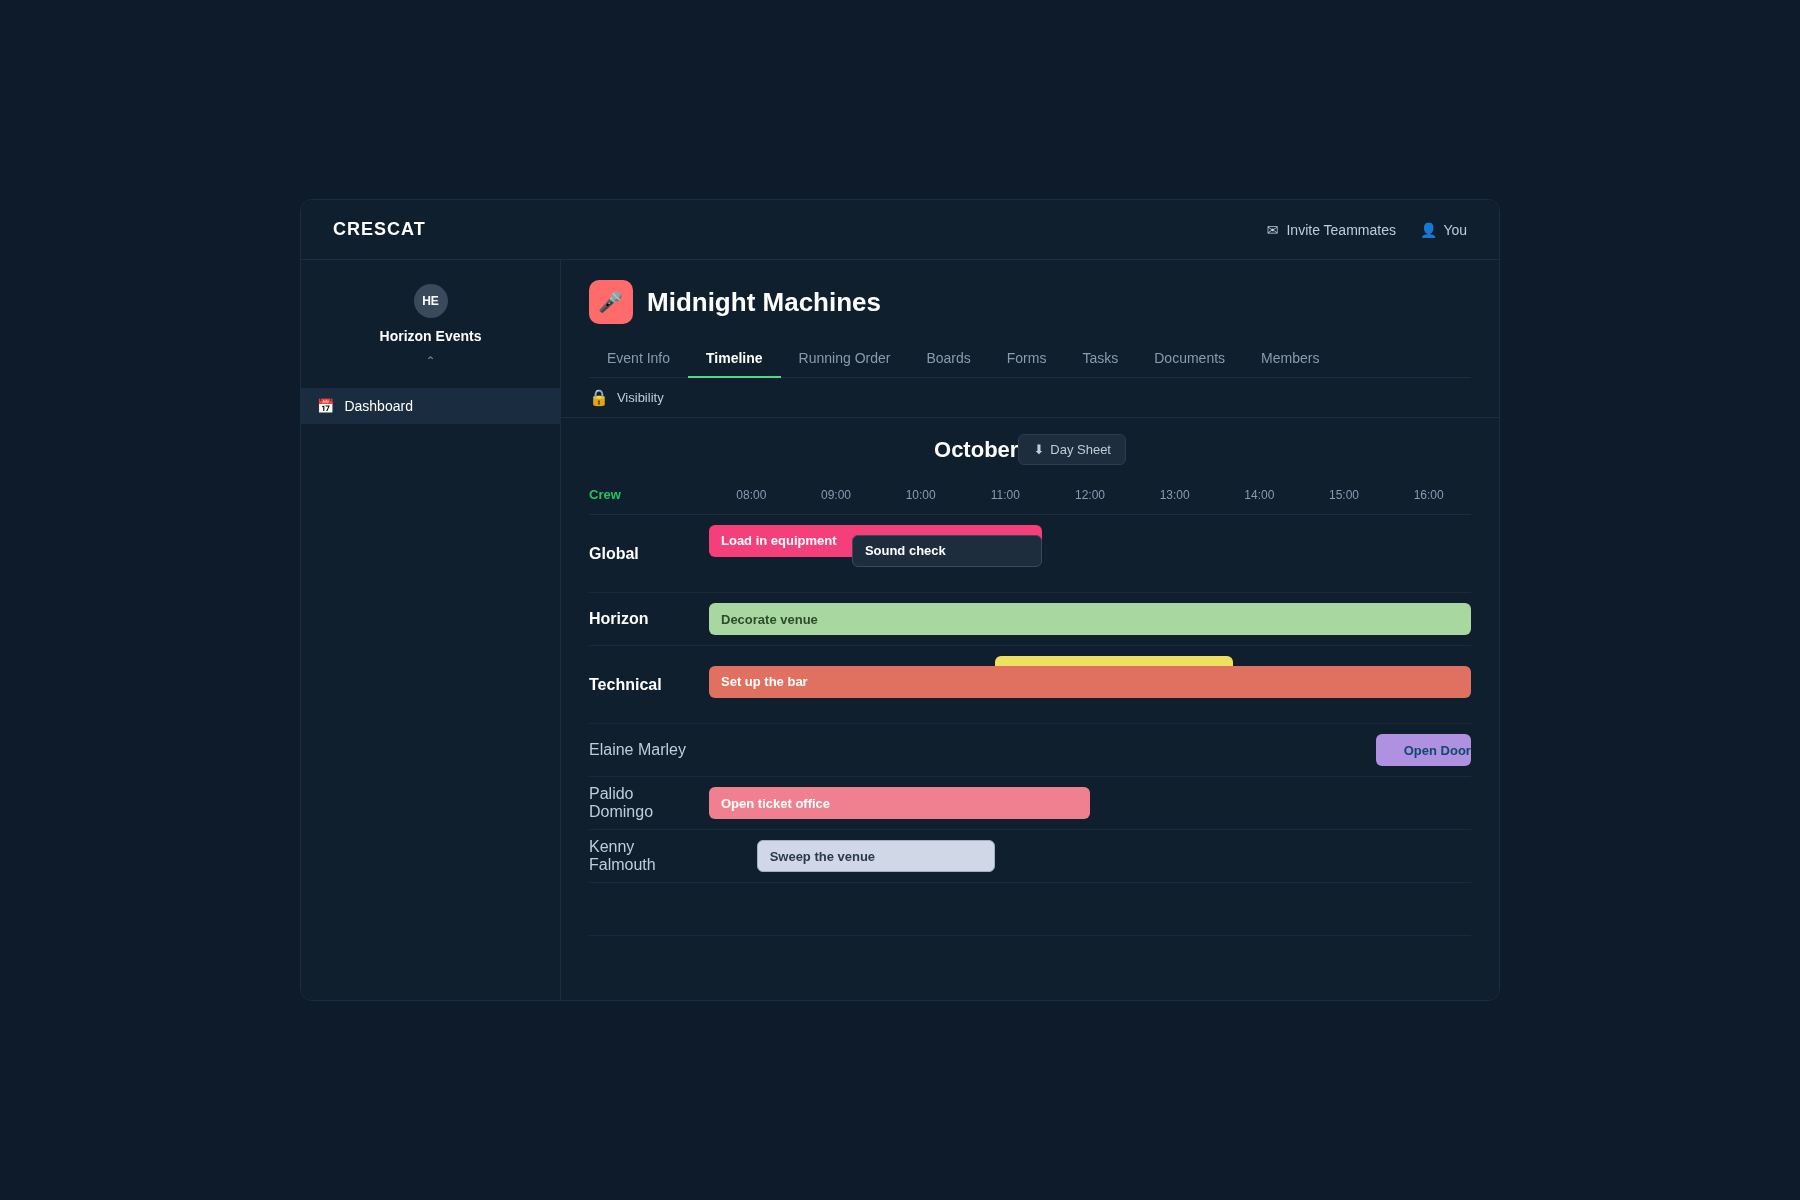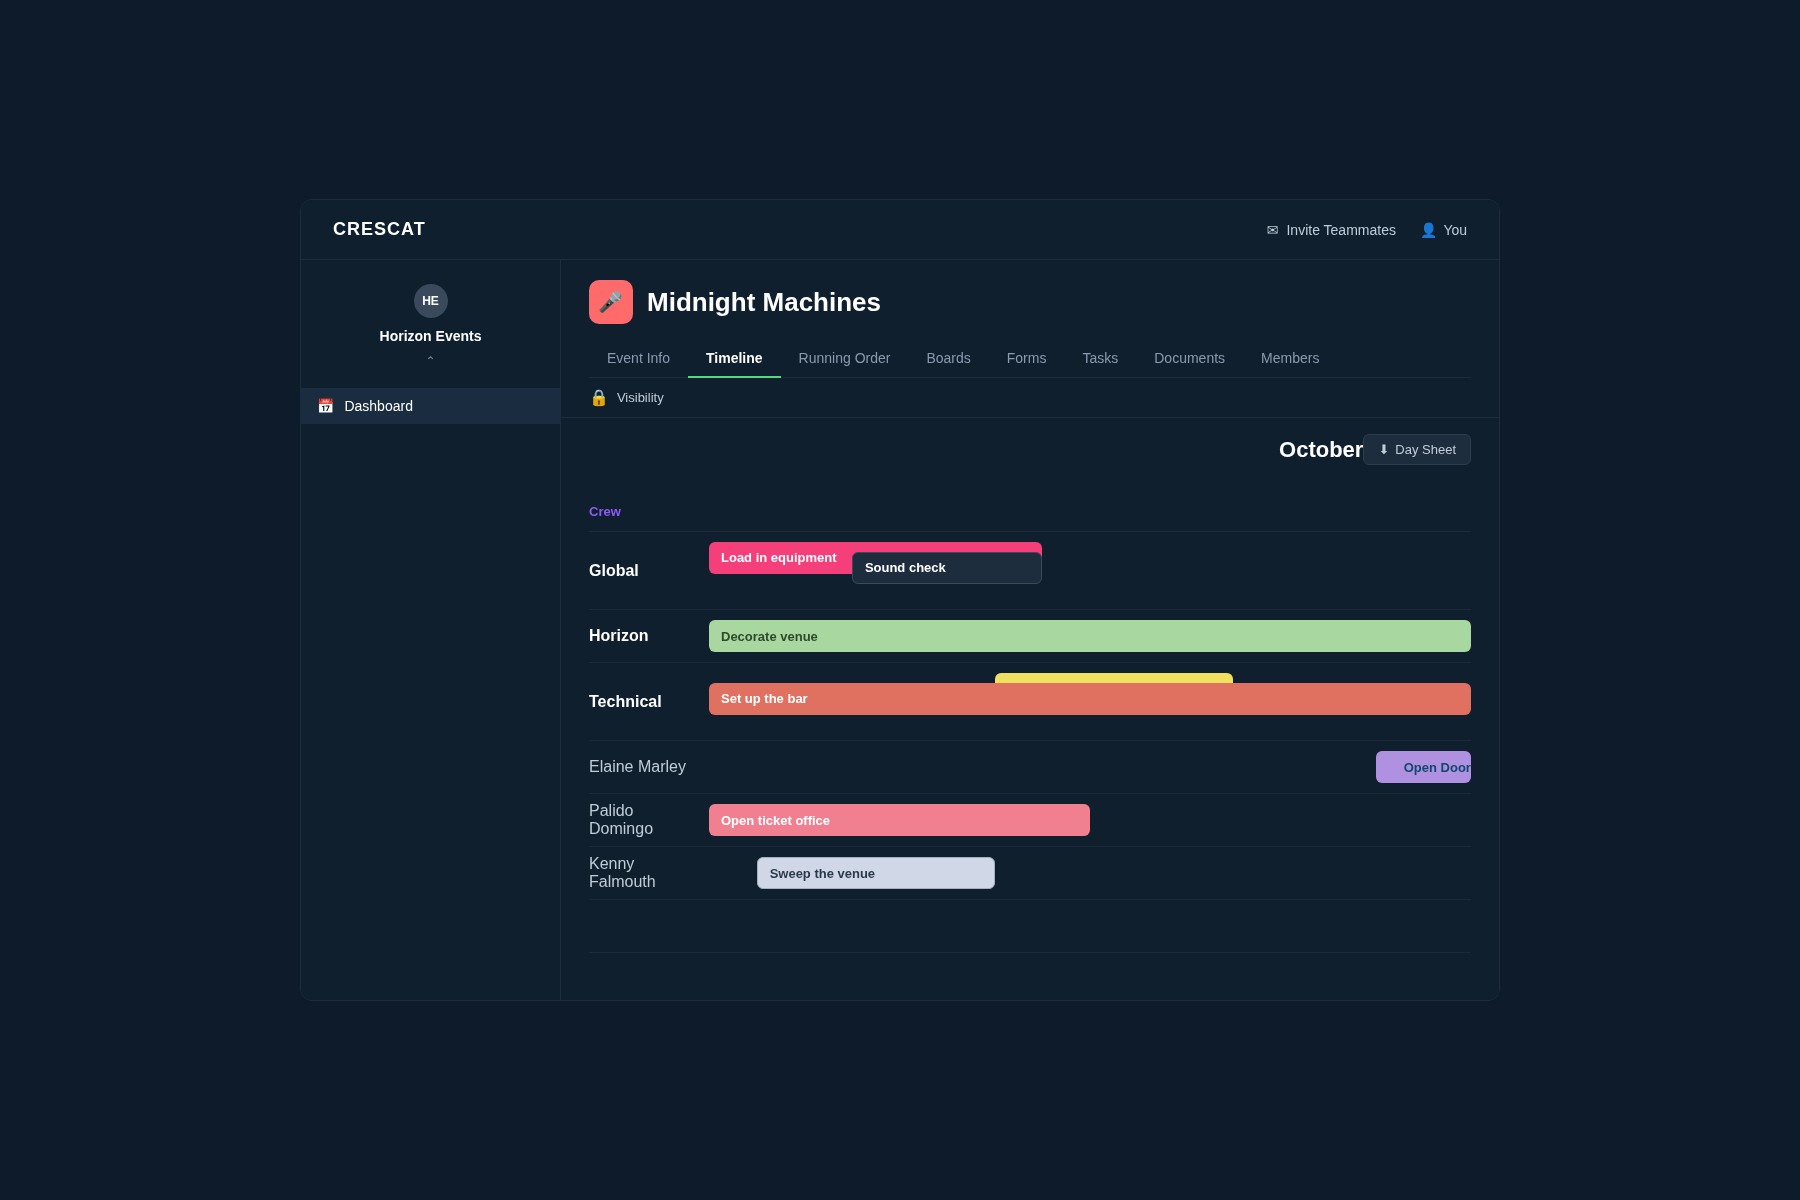--- a/index.html
+++ b/index.html
@@ -185,22 +185,22 @@
       font-weight: 500;
     }
     
     .timeline-section {
       padding: 16px 28px;
       flex: 1;
     }
     .timeline-header-row {
       display: flex;
       align-items: center;
-      justify-content: flex-end;
-      margin-bottom: 33px;
+      justify-content: center;
+      margin-bottom: 16px;
     }
     .timeline-month {
       font-size: 22px;
       font-weight: 700;
       color: #ffffff;
     }
     .day-sheet-btn {
       display: flex;
       align-items: center;
       gap: 6px;
@@ -216,21 +216,21 @@
       display: flex;
       align-items: center;
       border-bottom: 1px solid #1e2d3d;
       padding-bottom: 6px;
       margin-bottom: 0;
     }
     .crew-col {
       width: 120px;
       min-width: 120px;
       font-size: 13px;
-      color: #8b5cf6;
+      color: #22c55e;
       font-weight: 600;
       padding: 6px 0;
     }
     .time-headers {
       flex: 1;
       display: flex;
     }
     .time-col {
       flex: 1;
       text-align: center;
@@ -411,20 +411,31 @@
         <div class="timeline-header-row">
           <span class="timeline-month">October</span>
           <button class="day-sheet-btn">
             <span>⬇</span>
             <span>Day Sheet</span>
           </button>
         </div>
 
         <div class="grid-header-row">
           <div class="crew-col">Crew</div>
+          <div class="time-headers">
+            <div class="time-col">08:00</div>
+            <div class="time-col">09:00</div>
+            <div class="time-col">10:00</div>
+            <div class="time-col">11:00</div>
+            <div class="time-col">12:00</div>
+            <div class="time-col">13:00</div>
+            <div class="time-col">14:00</div>
+            <div class="time-col">15:00</div>
+            <div class="time-col">16:00</div>
+          </div>
         </div>
 
         <div class="timeline-row row-multi">
           <div class="row-label bold">Global</div>
           <div class="row-bars">
             <div class="bar bar-load-equipment">
               <span>Load in equipment</span>
             </div>
             <div class="bar bar-sound-check">
               <span>Sound check</span>

